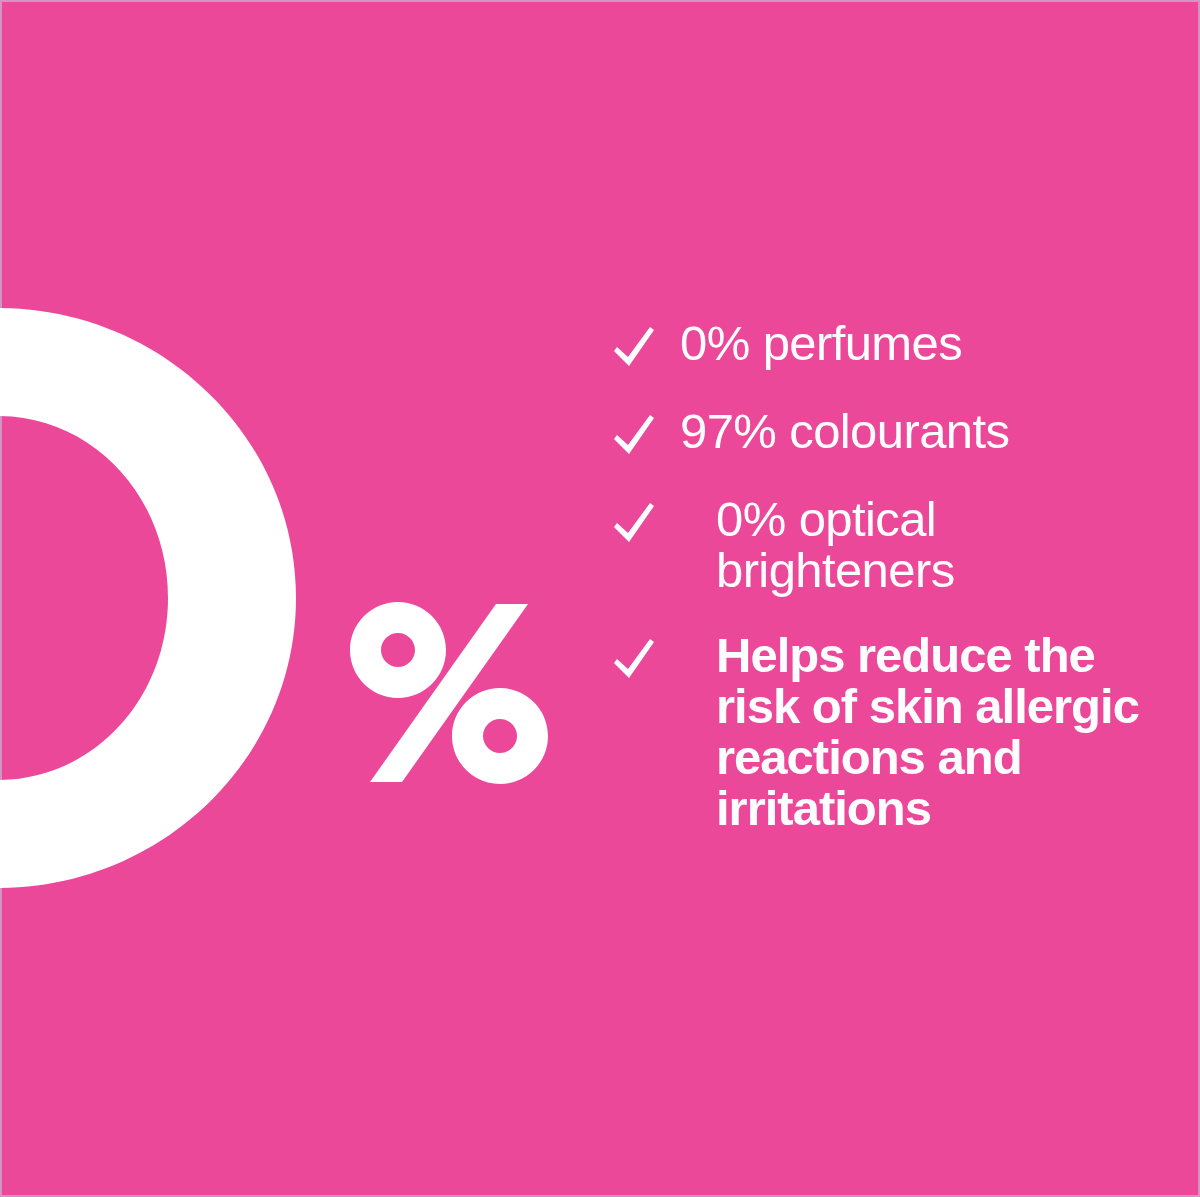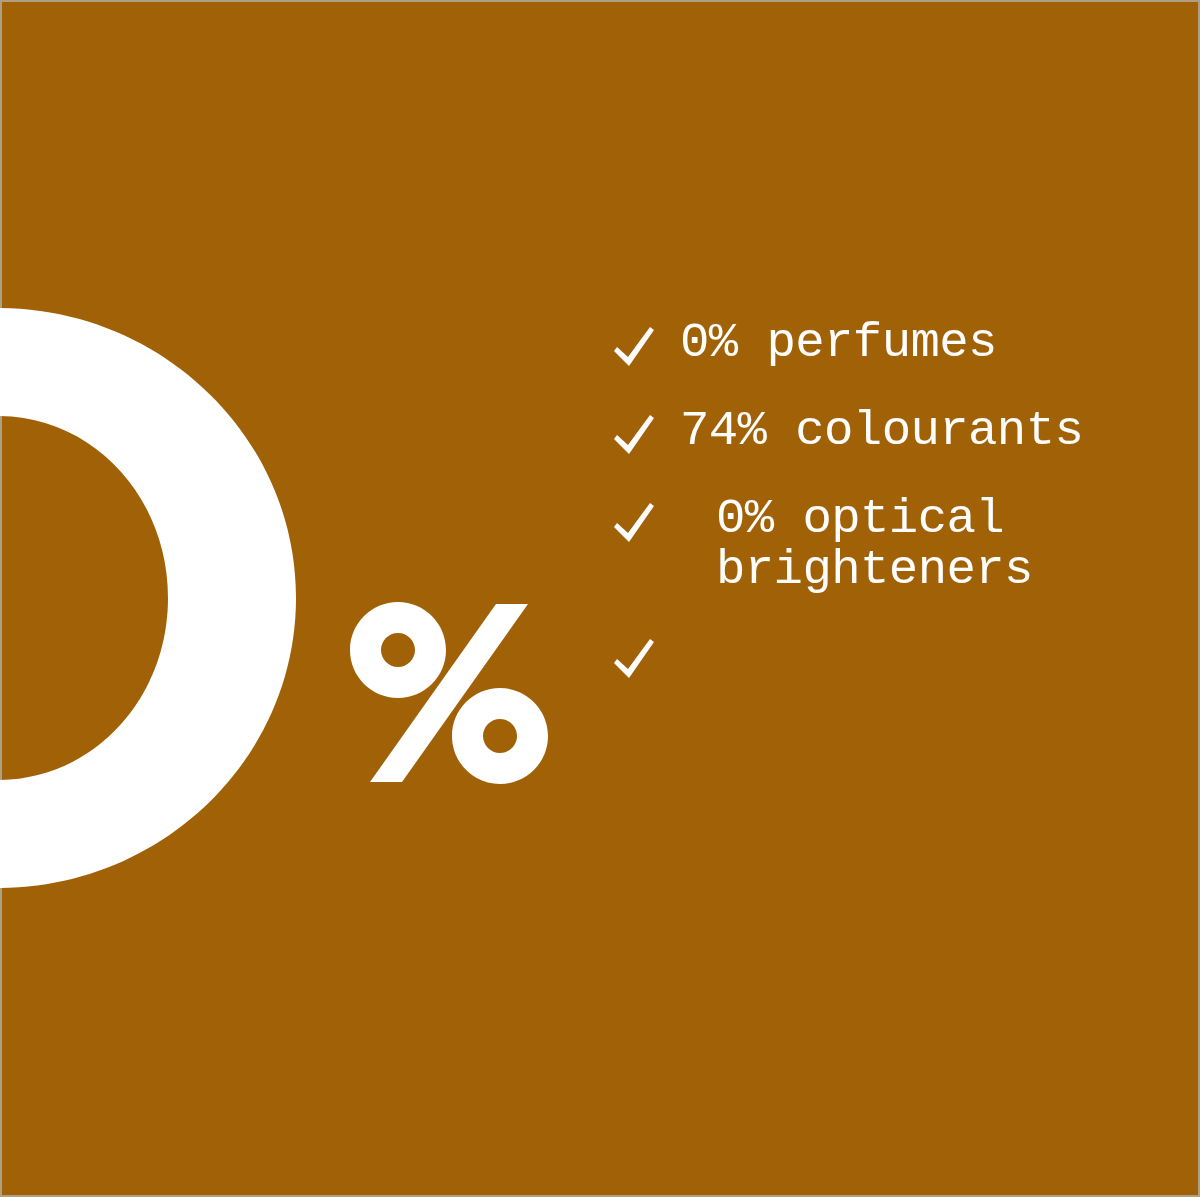--- a/index.html
+++ b/index.html
@@ -6,23 +6,23 @@
   html, body {
     margin: 0;
     padding: 0;
     background: #ffffff;
   }
 
   #canvas {
     position: relative;
     width: 1200px;
     height: 1197px;
-    background: #a16207;
+    background: #ec4899;
     overflow: hidden;
-    font-family: Liberation Mono, monospace;
+    font-family: Liberation Sans, sans-serif;
     box-sizing: border-box;
   }
 
   
   #edge-border {
     position: absolute;
     inset: 0;
     border: 2px solid rgba(190, 212, 232, 0.55);
     pointer-events: none;
     box-sizing: border-box;
@@ -150,35 +150,39 @@
       </span>
       <span class="claim-text">0% perfumes</span>
     </div>
 
     <div class="claim-row">
       <span class="check-icon">
         <svg viewBox="0 0 46 48" xmlns="http://www.w3.org/2000/svg">
           <path d="M4 27 L7 23 L18 33 L40 3 L44 6 L19 42 Z" fill="#fdfdfd"></path>
         </svg>
       </span>
-      <span class="claim-text">74% colourants</span>
+      <span class="claim-text">97% colourants</span>
     </div>
 
     <div class="claim-row multiline light">
       <span class="check-icon">
         <svg viewBox="0 0 46 48" xmlns="http://www.w3.org/2000/svg">
           <path d="M4 27 L7 23 L18 33 L40 3 L44 6 L19 42 Z" fill="#fdfdfd"></path>
         </svg>
       </span>
       <span class="claim-text">0% optical
 brighteners</span>
     </div>
 
     <div class="claim-row multiline">
       <span class="check-icon">
         <svg viewBox="0 0 46 48" xmlns="http://www.w3.org/2000/svg">
           <path d="M4 27 L7 23 L18 33 L40 3 L44 6 L19 42 Z" fill="#fdfdfd"></path>
         </svg>
       </span>
+      <span class="claim-text">Helps reduce the
+risk of skin allergic
+reactions and
+irritations</span>
     </div>
 
   </div>
 </div>
 
 </body></html>

